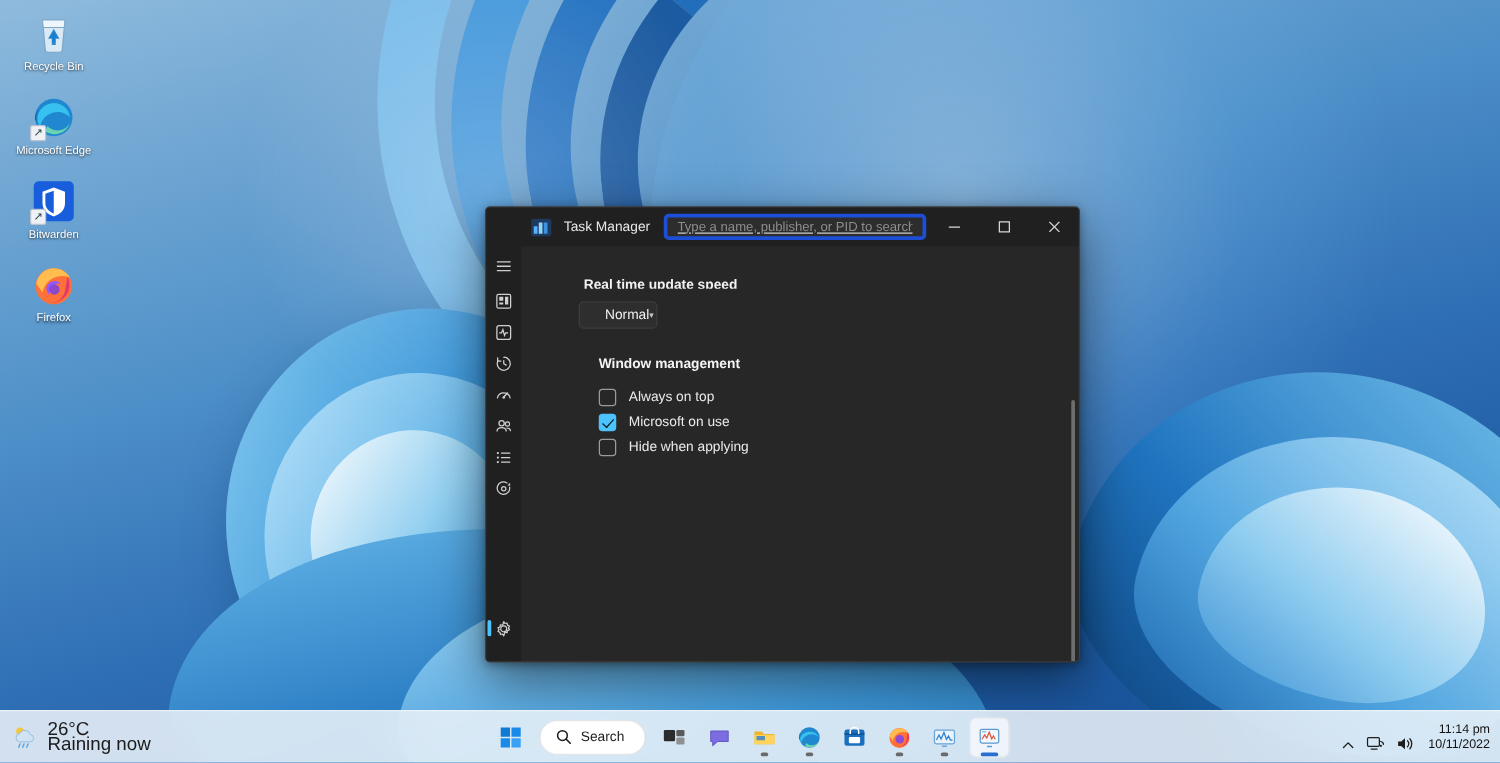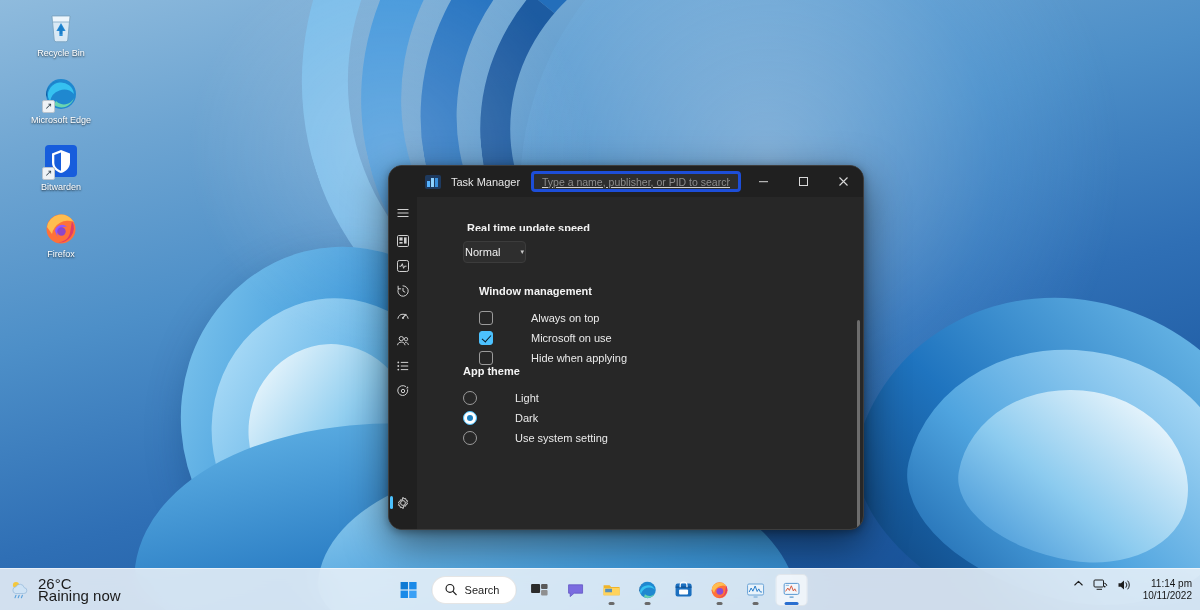--- a/index.html
+++ b/index.html
@@ -28,21 +28,21 @@
   }
   .ribbon {
     position: absolute;
     border-style: solid;
     border-color: transparent;
     border-radius: 50%;
   }
 
   
   #desktop-icons {
-    position: absolute; top: 4px; left: 18px;
+    position: absolute; top: 4px; left: 0;
     width: 90px;
   }
   .desk-icon {
     width: 86px;
     margin-bottom: 10px;
     padding: 4px 2px 2px;
     text-align: center;
     cursor: default;
   }
   .desk-icon .glyph {
@@ -67,21 +67,21 @@
     font-size: 9px; color: #31424f; line-height: 1;
   }
 
   
   #taskmgr {
     position: absolute;
     left: 388px; top: 165px;
     width: 476px; height: 365px;
     background: #272727;
     border: 1px solid #3d3d3d;
-    border-radius: 14px;
+    border-radius: 4px;
     box-shadow: 0 14px 40px rgba(0,0,0,.50), 0 2px 8px rgba(0,0,0,.35);
     overflow: hidden;
     display: flex; flex-direction: column;
     color: #ffffff;
   }
   #titlebar {
     height: 31px;
     flex: 0 0 31px;
     background: #202020;
     display: flex; align-items: center;
@@ -183,34 +183,34 @@
     line-height: 13px;
     margin-left: 16px;
   }
   .dropdown {
     position: absolute; top: 44px; left: 46px;
     width: 63px; height: 22px;
     background: #2e2e2e;
     border: 1px solid #3c3c3c;
     border-radius: 4px;
     display: flex; align-items: center;
-    padding: 0 1px;
+    padding: 0 20px;
     font-size: 11px; color: #f0f0f0;
     justify-content: space-between;
   }
   .dropdown .chev { font-size: 7px; color: #c9c9c9; }
   .section { position: absolute; left: 46px; }
   .section-title {
     font-size: 11px; font-weight: bold; color: #f4f4f4;
     margin-bottom: 10px;
     line-height: 13px;
   }
   .opt {
     display: flex; align-items: center;
-    height: 20px; margin-bottom: 0; gap: 28px;
+    height: 20px; margin-bottom: 0;
   }
   .opt + .opt { margin-top: 0; }
   .cbox {
     width: 14px; height: 14px;
     border: 1px solid #9b9b9b;
     border-radius: 3px;
     background: transparent;
     flex: 0 0 14px;
     position: relative;
   }
@@ -303,21 +303,21 @@
     border: 1px solid rgba(0,0,0,.10);
     border-radius: 16px;
     display: flex; align-items: center;
     padding: 0 16px 0 12px;
     gap: 7px;
     margin: 12px 3px;
   }
   #searchpill .sp-text { font-size: 11px; color: #1d1d1d; }
   #tray {
     position: absolute; right: 8px;
-    display: flex; align-items: flex-start; gap: 9px;
+    display: flex; align-items: flex-end; gap: 9px;
   }
   .tray-ico { color: #1d1d1d; display: flex; align-items: center; }
   #clock {
     font-size: 10px; color: #151515;
     text-align: right; line-height: 12px;
     margin-left: 2px;
   }
 </style>
 </head>
 <body>
@@ -523,35 +523,20 @@
         <div class="opt">
           <span class="cbox checked"></span>
           <span class="opt-label">Microsoft on use</span>
         </div>
         <div class="opt">
           <span class="cbox"></span>
           <span class="opt-label">Hide when applying</span>
         </div>
       </div>
 
-      <div class="section" style="top:168px;">
-        <div class="section-title">App theme</div>
-        <div class="opt">
-          <span class="radio"></span>
-          <span class="opt-label">Light</span>
-        </div>
-        <div class="opt">
-          <span class="radio checked"></span>
-          <span class="opt-label">Dark</span>
-        </div>
-        <div class="opt">
-          <span class="radio"></span>
-          <span class="opt-label">Use system setting</span>
-        </div>
-      </div>
 
 
       <div id="vscroll"></div>
     </div>
   </div>
 </div>
 
 <div id="taskbar">
 
   <div id="weather">

